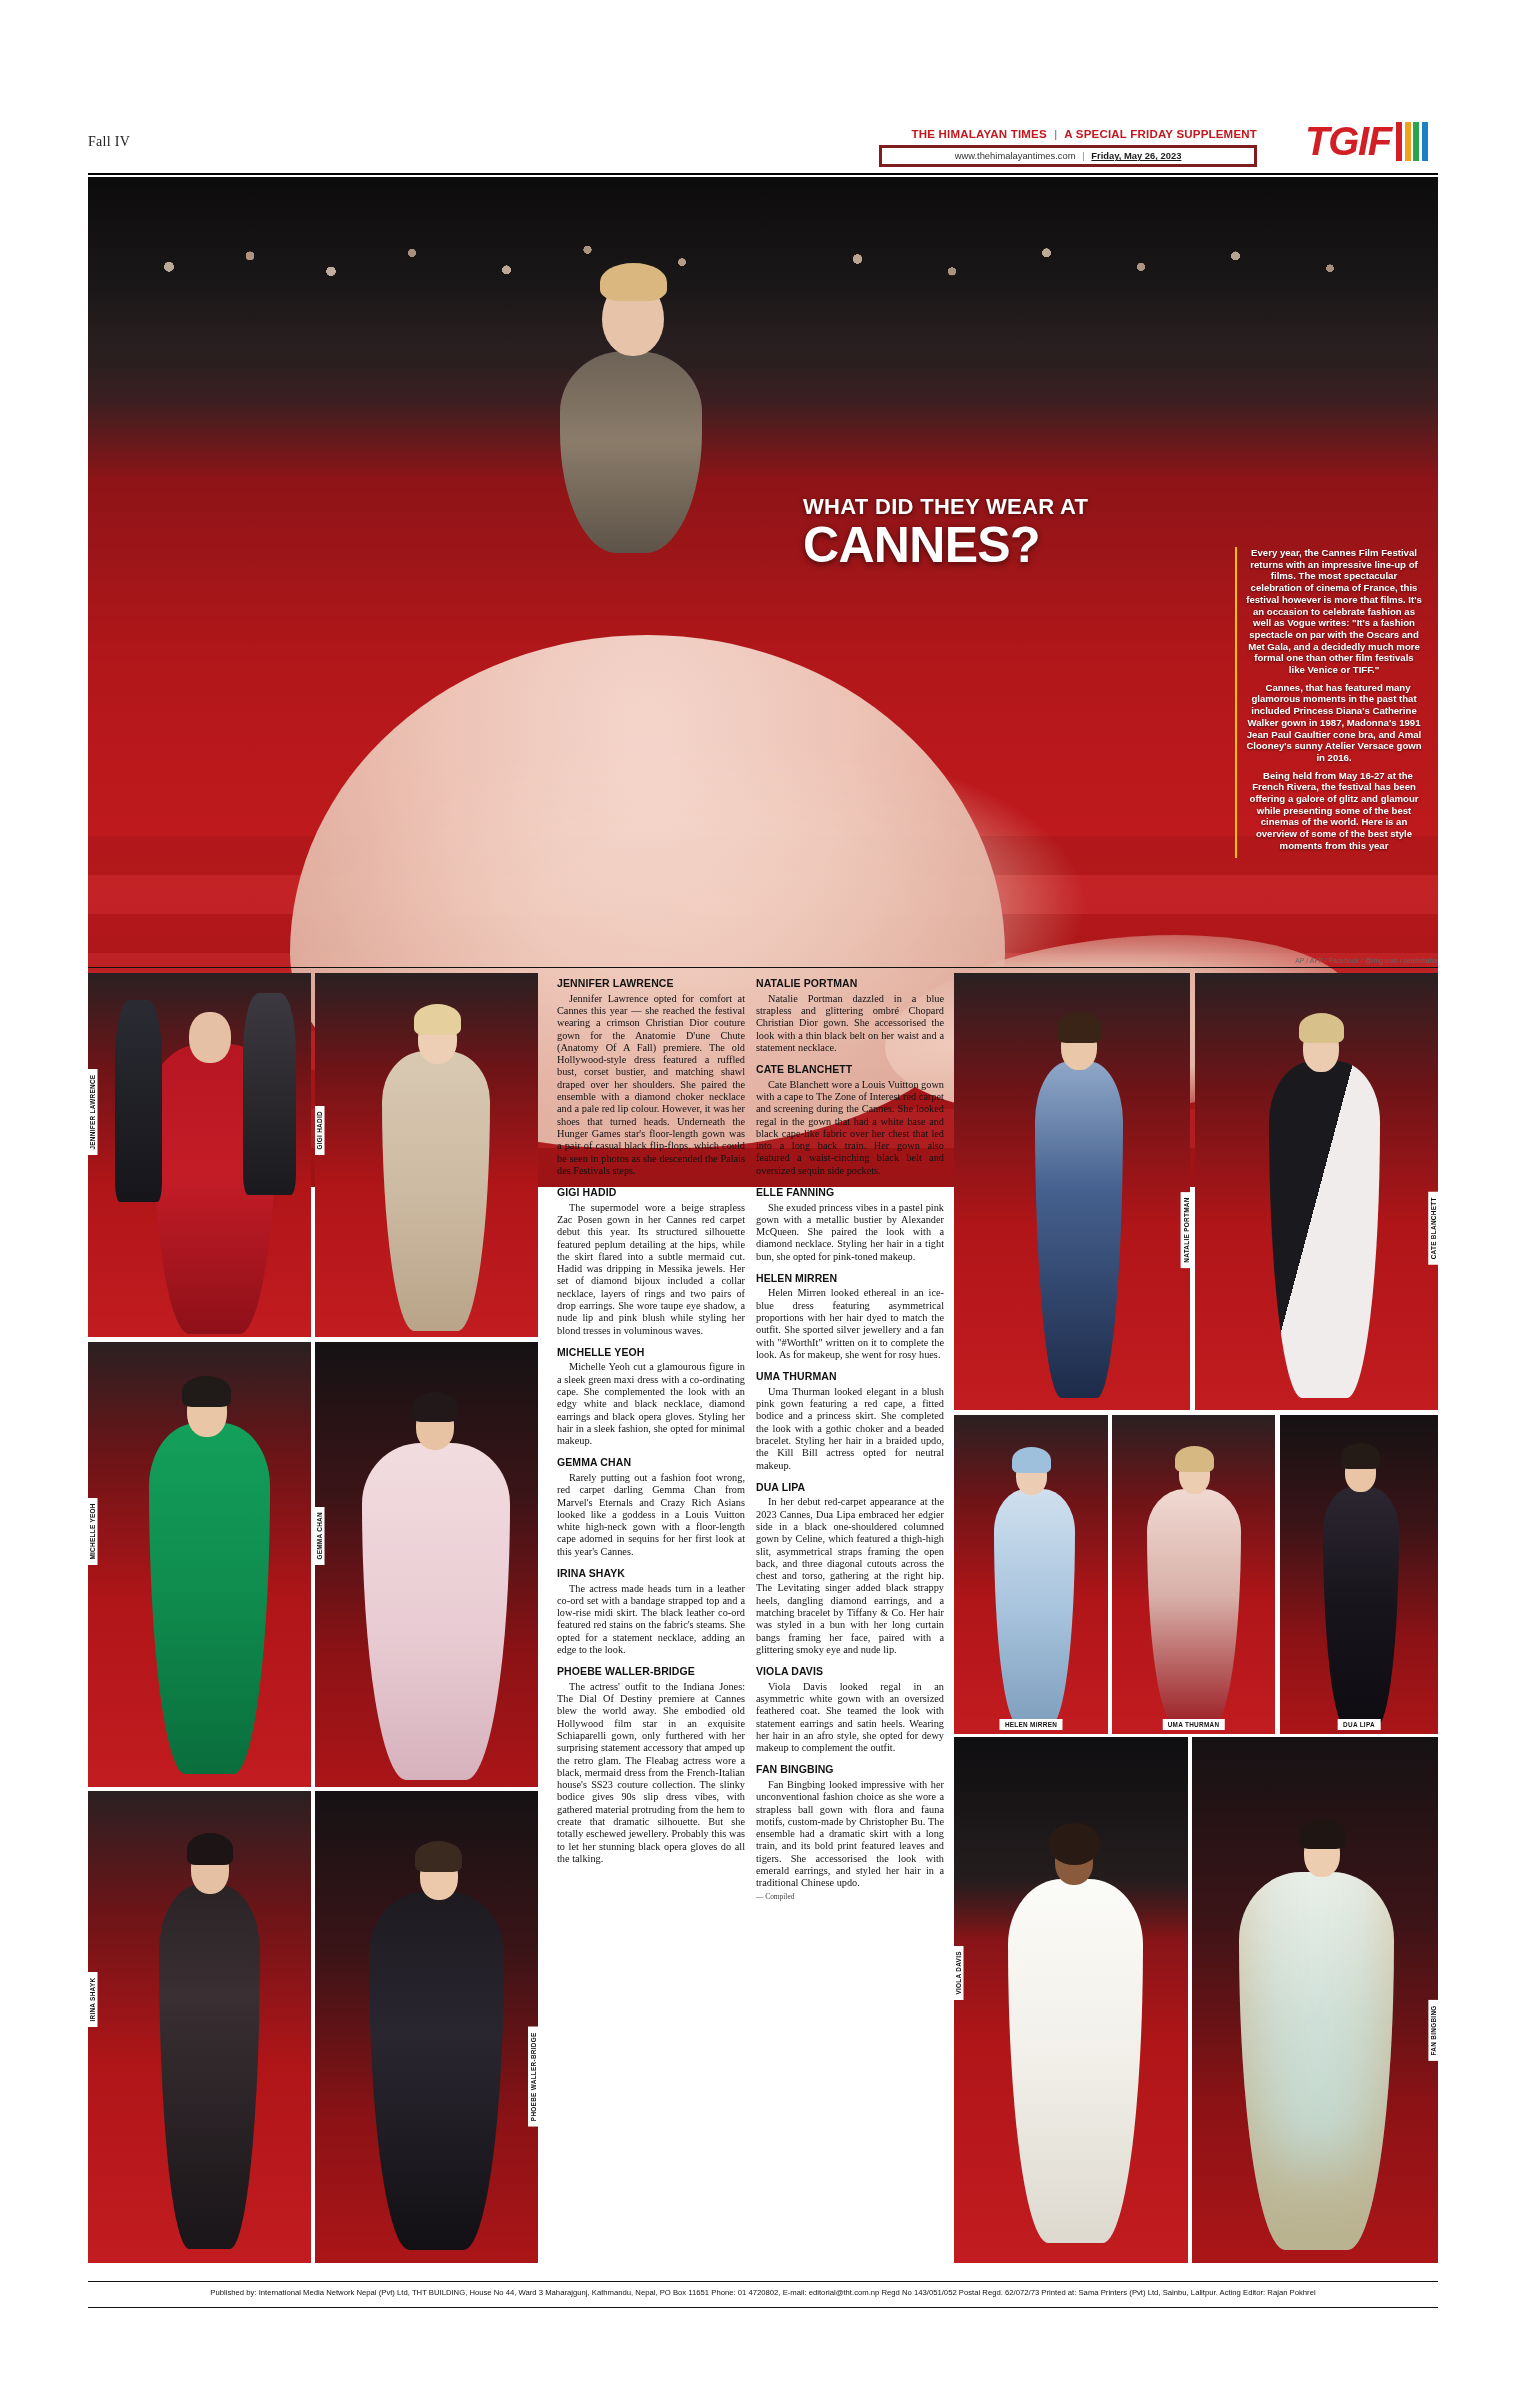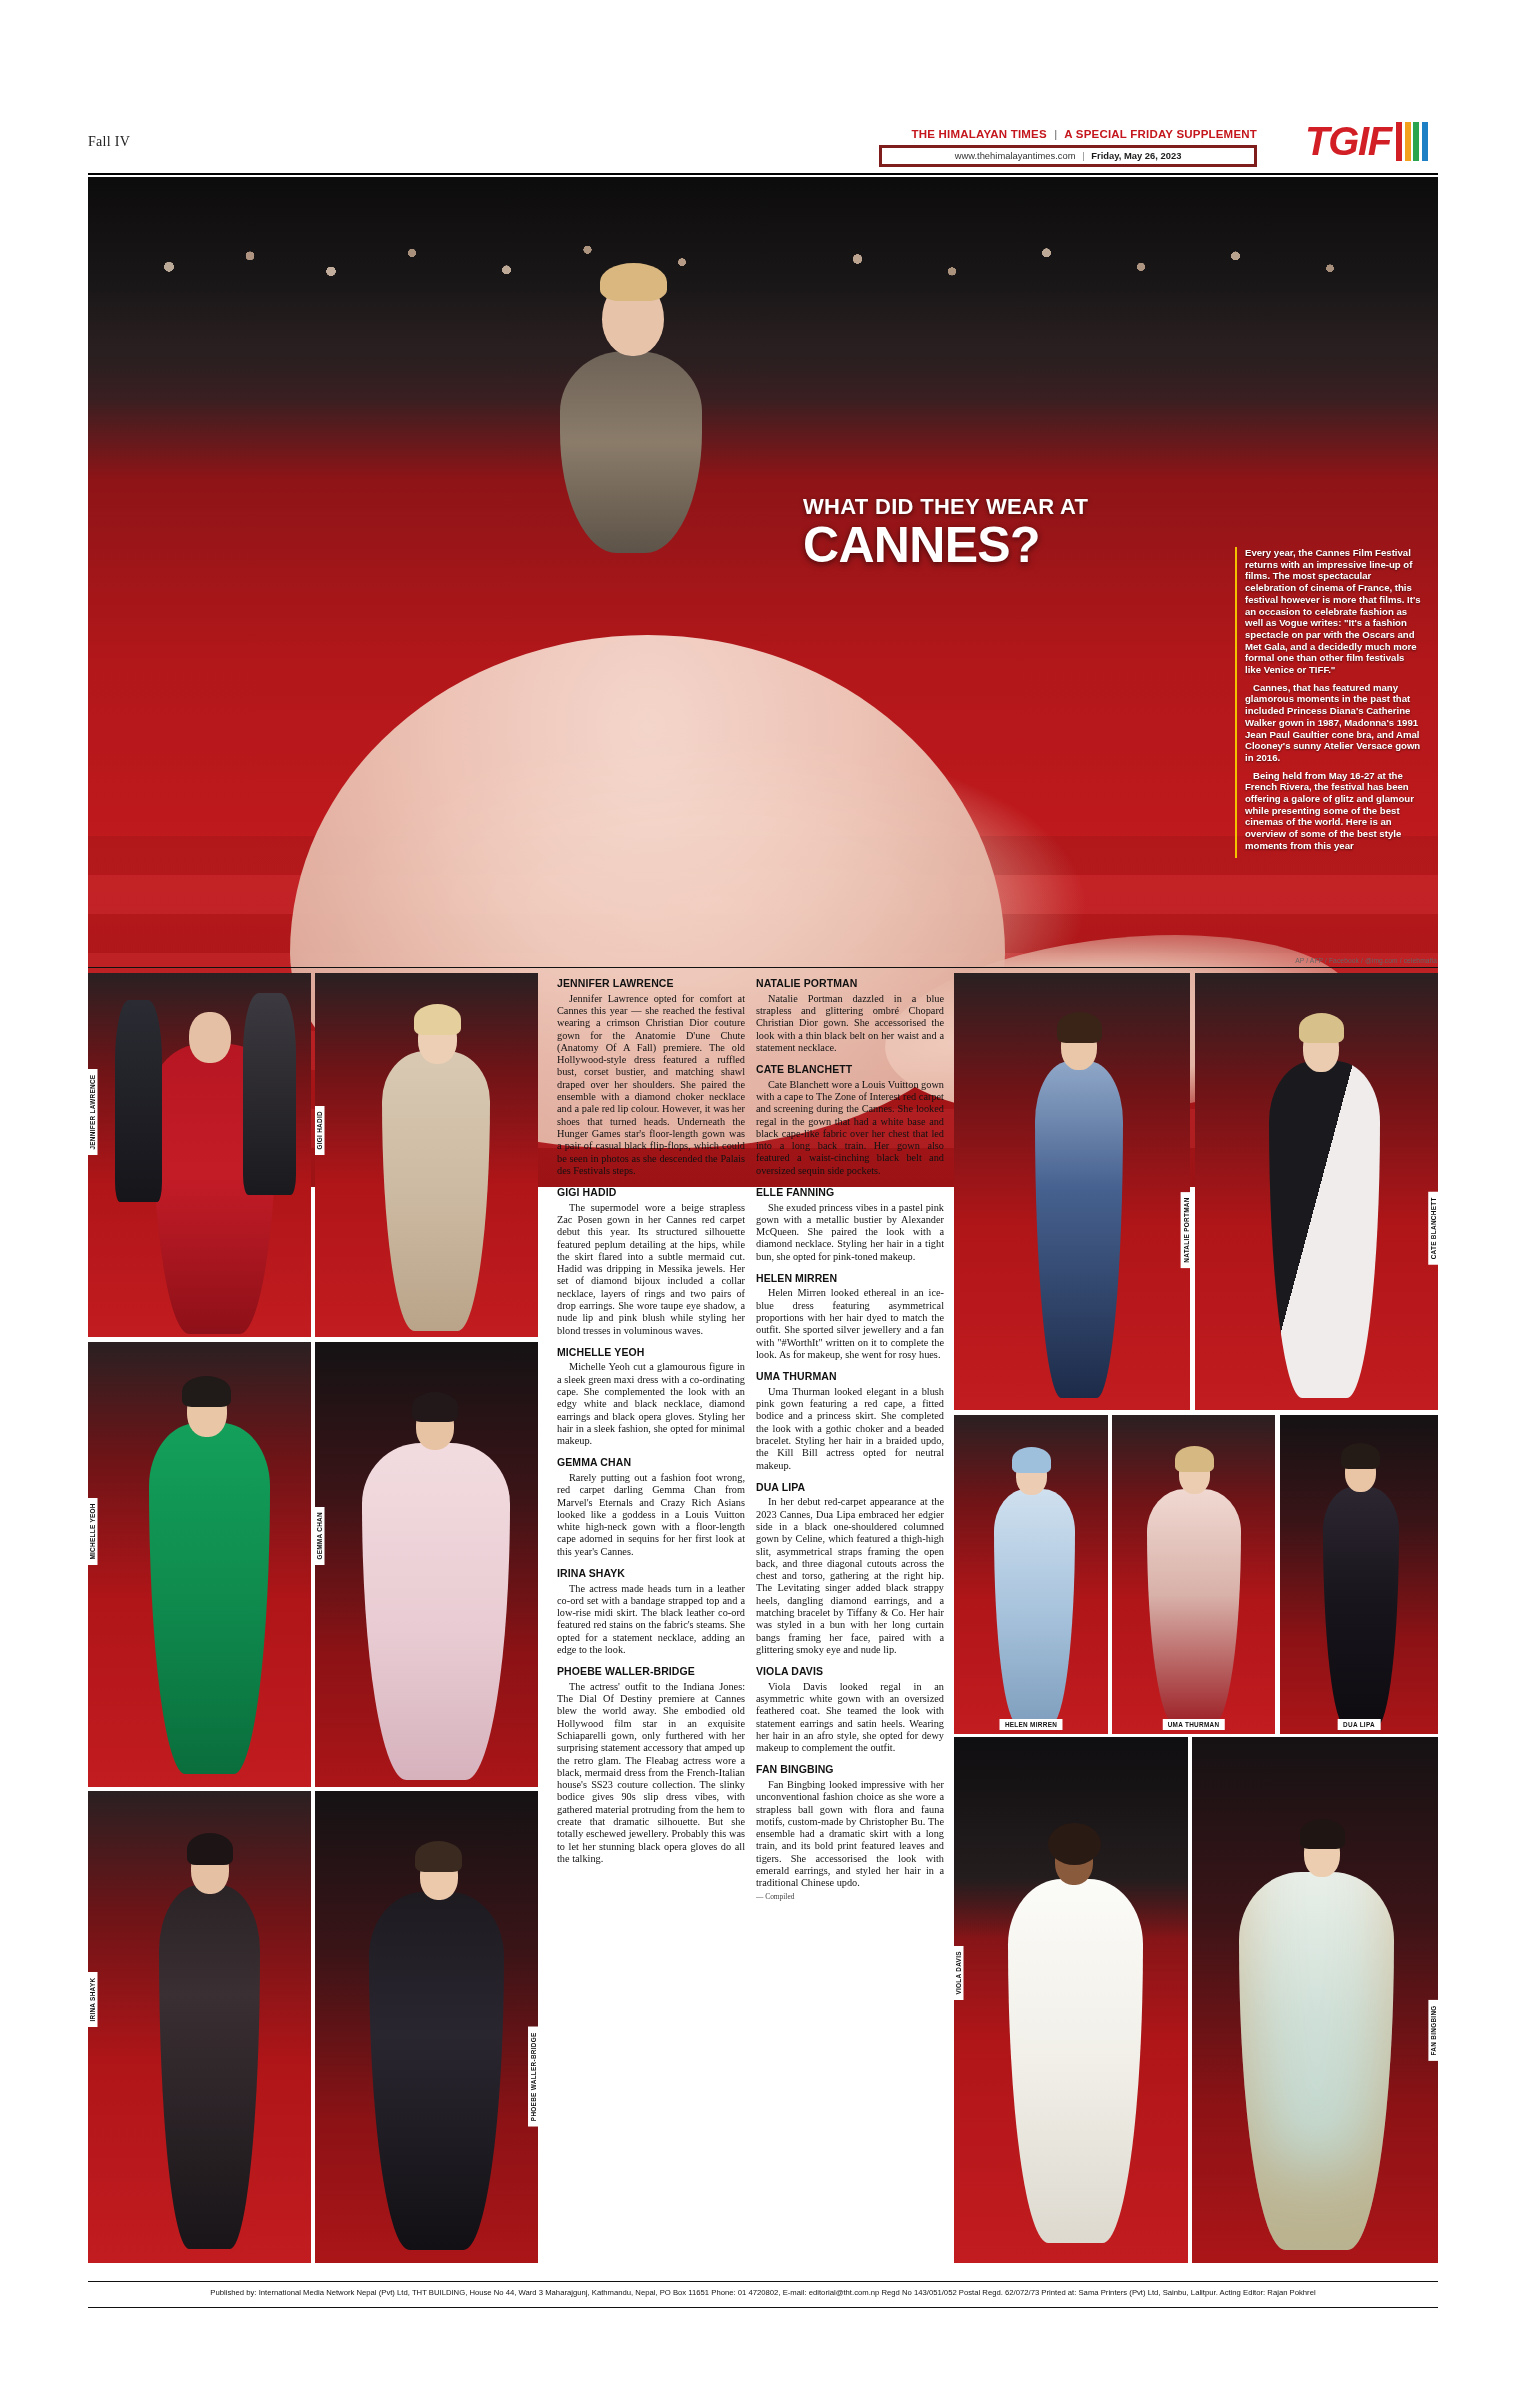--- a/index.html
+++ b/index.html
@@ -53,21 +53,21 @@
     align-items: center;
     justify-content: center;
     gap: 6.7px;
     font-family: "Liberation Sans", sans-serif;
     font-size: 9.4px;
     color: #333;
     white-space: nowrap;
   }
   .url-bar .u { color: #333; }
   .url-bar .d { color: #888; }
-  .url-bar .date { font-weight: bold; color: #1b1b1b; }
+  .url-bar .date { font-weight: bold; color: #1b1b1b; text-decoration: underline; }
   .tgif {
     position: absolute;
     right: 0; top: -2.7px;
     font-family: "Liberation Sans", sans-serif;
     font-size: 40px;
     font-weight: bold;
     font-style: italic;
     color: #d21f26;
     letter-spacing: -1.3px;
     line-height: 40px;
@@ -184,21 +184,21 @@
     width: 188px;
     border-left: 2px solid #f2c200;
     padding-left: 8px;
     color: #fff;
     font-family: "Liberation Sans", sans-serif;
     font-size: 9.6px;
     line-height: 11.7px;
     font-weight: bold;
     text-shadow: 0 0.7px 2px rgba(0,0,0,.6);
   }
-  .hero-intro p { margin: 0 0 6px 0; text-indent: 8px; }
+  .hero-intro p { margin: 0 0 6px 0; text-indent: 8px; text-align: center; }
   .hero-intro p:first-child { text-indent: 0; }
   .elle-tag {
     position:absolute;
     left: 120px; bottom: 88px;
     background: #fff;
     color: #111;
     font-family: "Liberation Sans", sans-serif;
     font-size: 7.4px;
     font-weight: bold;
     letter-spacing: 0.4px;

